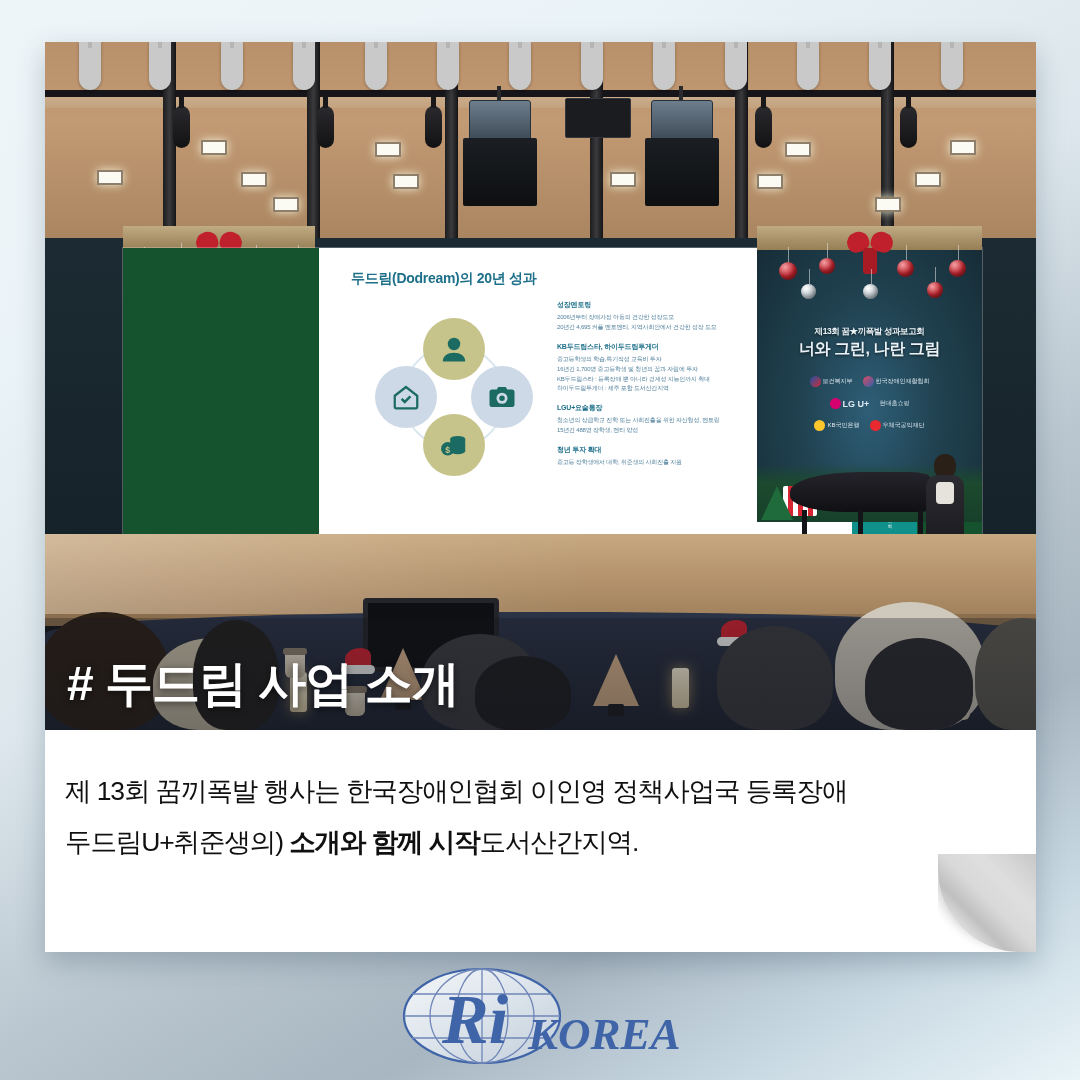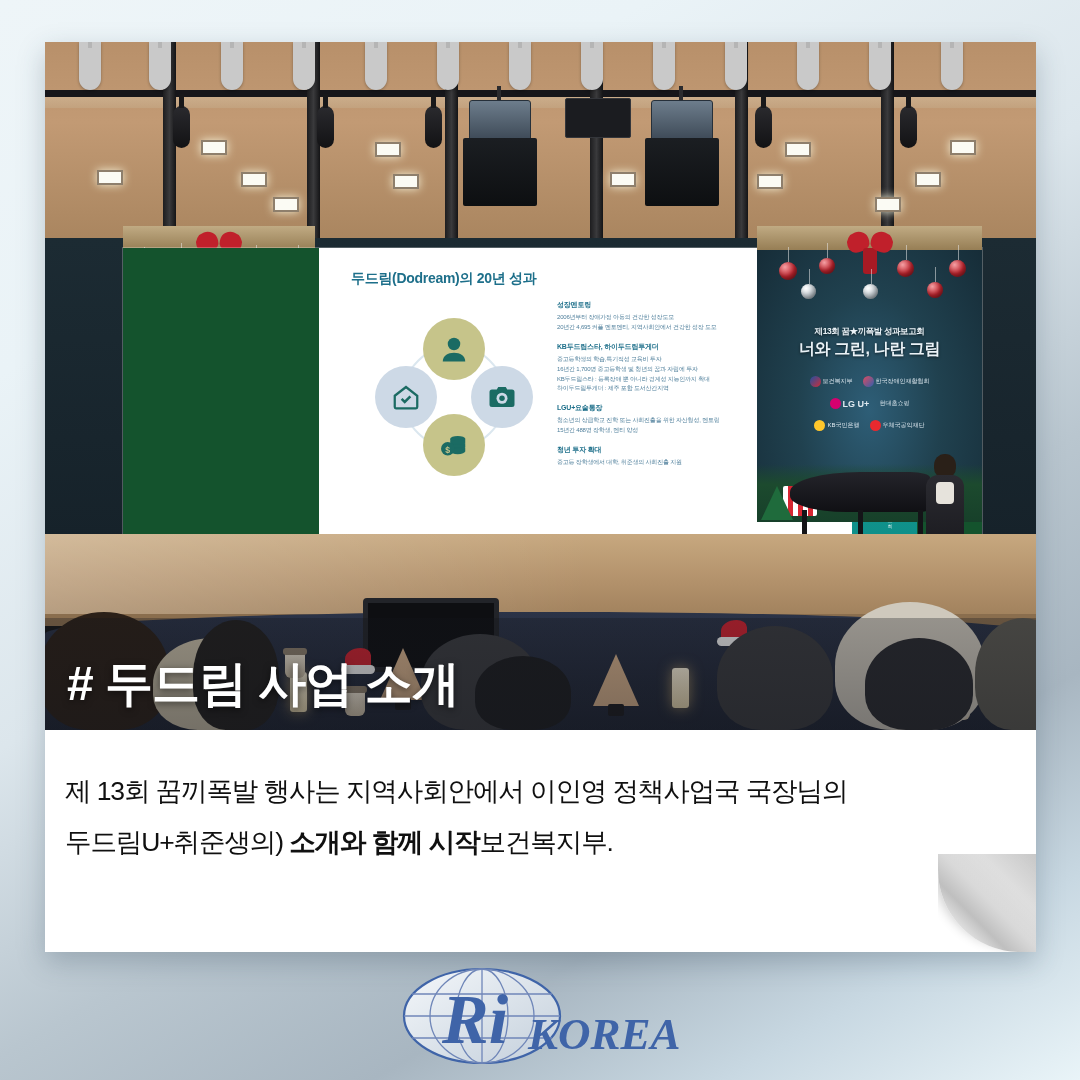--- a/index.html
+++ b/index.html
@@ -736,24 +736,24 @@
     <div class="head-sil" style="left:790px;width:150px;height:128px;background:#cfc9bd;"></div>
     <div class="head-sil" style="left:820px;width:108px;height:92px;background:#2a2b30;"></div>
     <div class="head-sil" style="left:930px;width:96px;height:112px;background:#5c5a53;"></div>
 
     <div class="overlay-band"></div>
     <div class="heading"># 두드림 사업 소개</div>
   </div>
 
   <div class="body-wrap">
     <div class="body-line">
-      <span>제 13회 꿈끼폭발 행사는 지역사회안에서 이인영 정책사업국 국장님의</span>
+      <span>제 13회 꿈끼폭발 행사는 한국장애인협회 이인영 정책사업국 등록장애</span>
     </div>
     <div class="body-line">
-      <span>두드림U+취준생의) </span><b>소개와 함께 시작</b><span>보건복지부.</span>
+      <span>두드림U+취준생의) </span><b>소개와 함께 시작</b><span>도서산간지역.</span>
     </div>
 
     <div class="curl">
       <div class="fold"></div>
       <div class="shade"></div>
     </div>
   </div>
 </div>
 
 <div class="logo">

